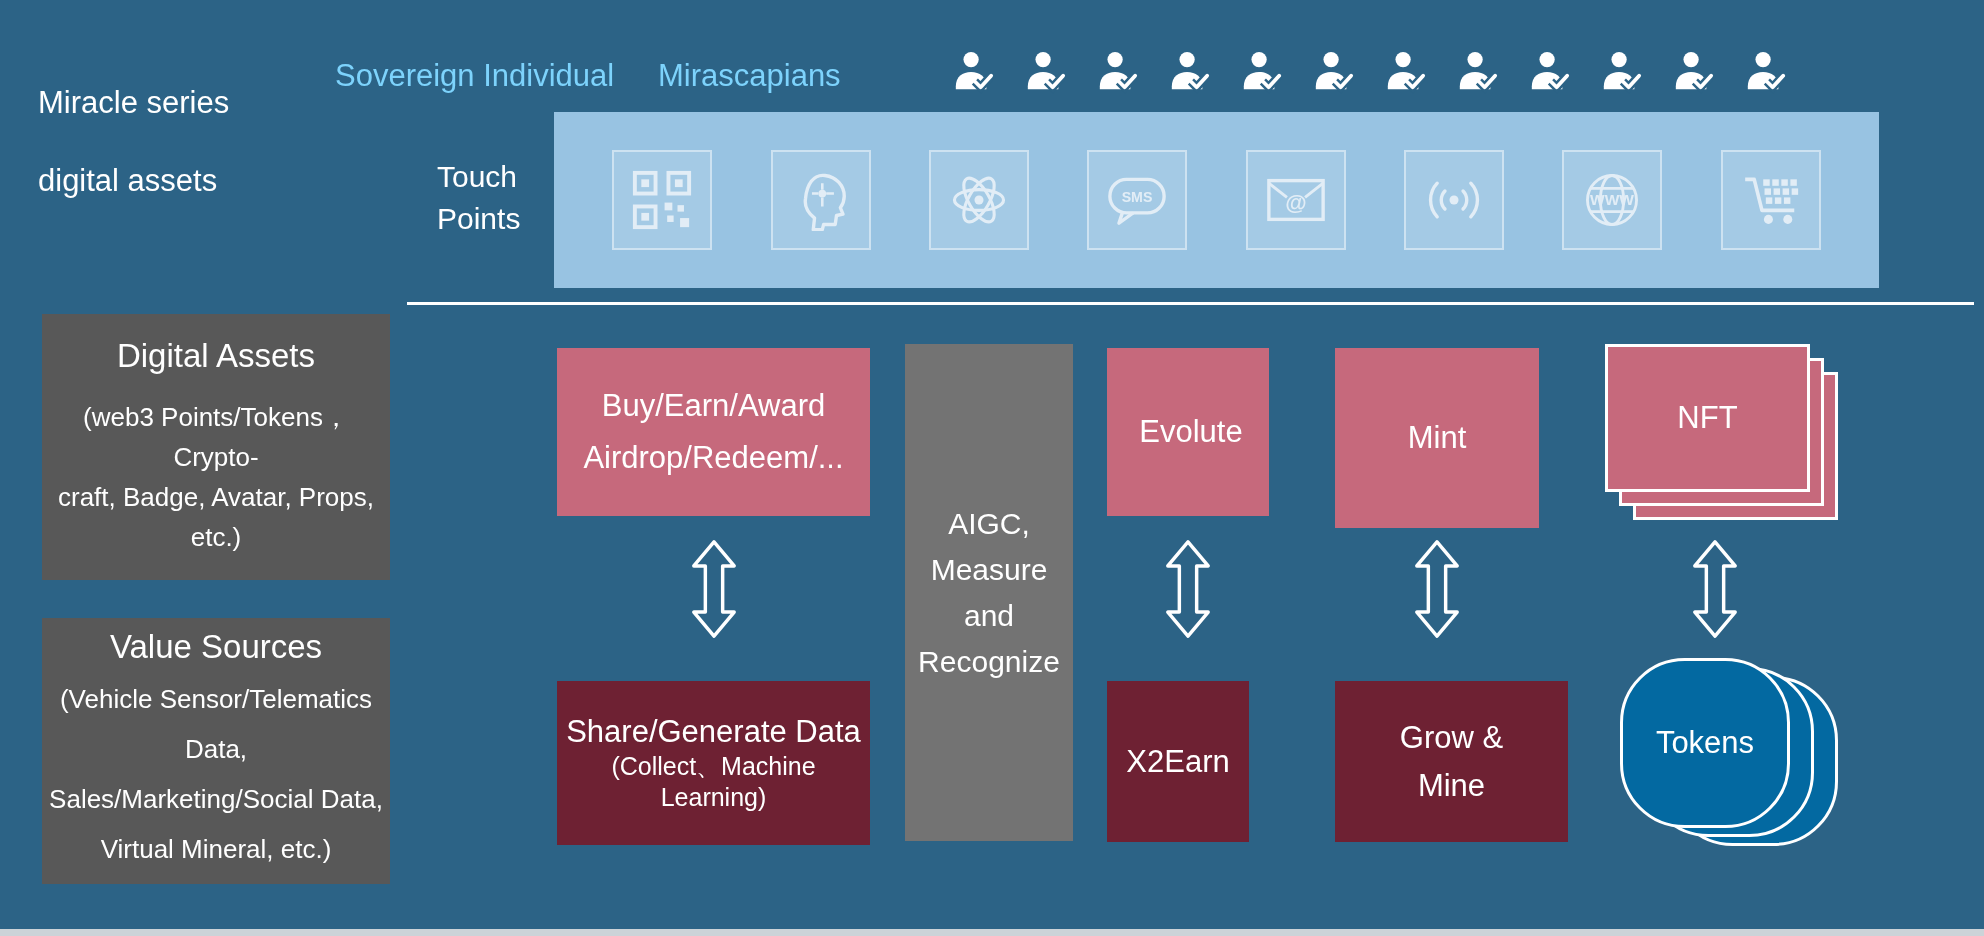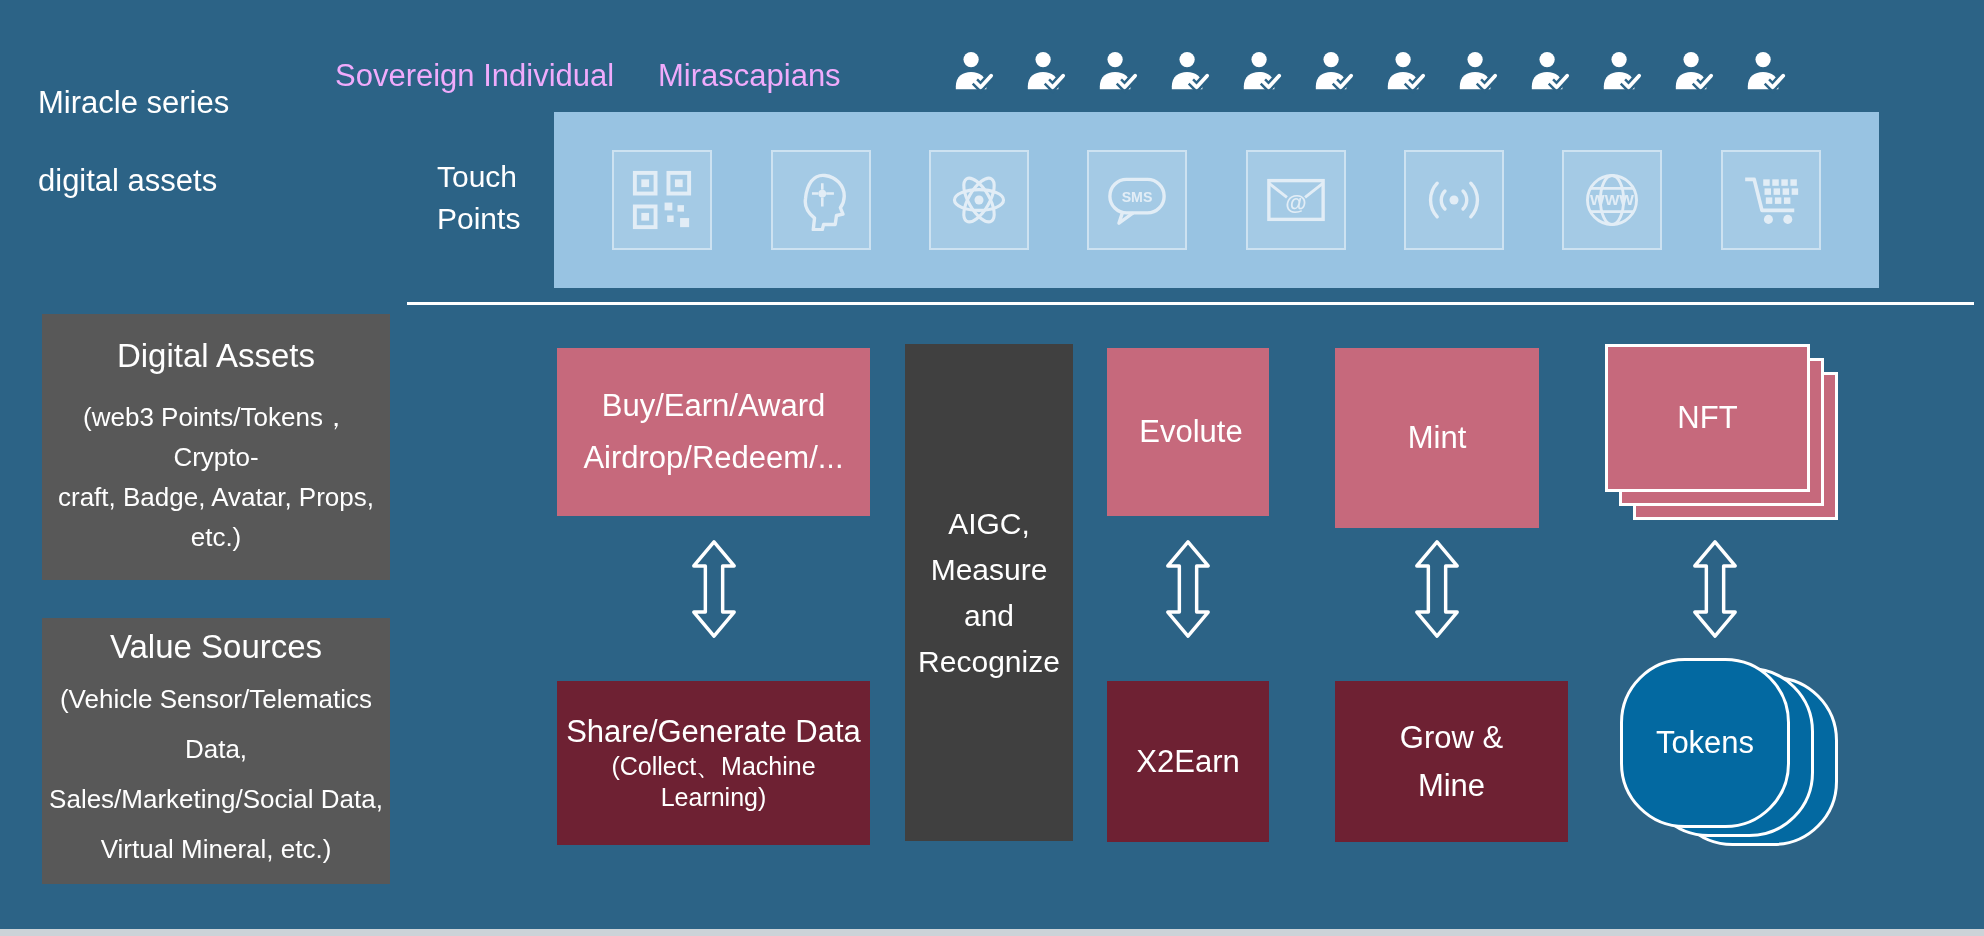--- a/index.html
+++ b/index.html
@@ -10,21 +10,21 @@
     overflow:hidden;
   }
   .canvas { position:relative; width:1984px; height:936px; background:#2c6386; }
 
   .page-title {
     position:absolute; left:38px; top:46px;
     font-size:31px; line-height:42px; color:#fff;
   }
   .page-title span { display:block;margin-top:36px; }
 
-  .hdr-label { position:absolute; top:58px; font-size:31px; color:#f0abfc; }
+  .hdr-label { position:absolute; top:58px; font-size:31px; color:#7dd3fc; }
   .lbl-sovereign { left:335px; }
   .lbl-mirascapians { left:658px; }
 
   .user-row { position:absolute; left:952px; top:48px; display:flex; gap:30px; }
   .user-row .u { width:42px; height:46px; }
 
   .tp-label {
     position:absolute; left:437px; top:156px;
     font-size:30px; line-height:42px; color:#fff;
   }
@@ -58,35 +58,35 @@
   .gp-2 .gp-body { line-height:50px; }
   .gp-body span { display:block; }
 
   .box {
     position:absolute; color:#fff; text-align:center;
     display:flex; flex-direction:column; align-items:center; justify-content:center;
     font-size:31px;
   }
   .pink { background:#c6697c; }
   .maroon { background:#6e2133; }
-  .blue-col { background:#404040; }
+  .blue-col { background:#737373; }
 
   .buy-box { left:557px; top:348px; width:313px; height:168px; gap:16px; }
   .buy-box span { display:block; }
 
   .aigc-box { left:905px; top:344px; width:168px; height:497px; font-size:30px; line-height:46px; }
   .aigc-box span { display:block; }
 
   .evolute-box { left:1107px; top:348px; width:162px; height:168px;padding-left:6px; }
   .mint-box    { left:1335px; top:348px; width:204px; height:180px; }
 
   .share-box { left:557px; top:681px; width:313px; height:164px; }
   .share-sub { font-size:25px; }
 
-  .x2earn-box { left:1107px; top:681px; width:162px; height:161px; }
+  .x2earn-box { left:1107px; top:681px; width:142px; height:161px; }
   .grow-box   { left:1335px; top:681px; width:233px; height:161px; line-height:48px;text-align:center; }
   .grow-box span { display:block; }
 
   .arrow { position:absolute; top:536px; width:50px; height:106px; }
   .arrow-1 { left:689px; }
   .arrow-2 { left:1163px; }
   .arrow-3 { left:1412px; }
   .arrow-4 { left:1690px; }
 
   .nft-stack { position:absolute; left:1605px; top:344px; width:236px; height:180px; }

